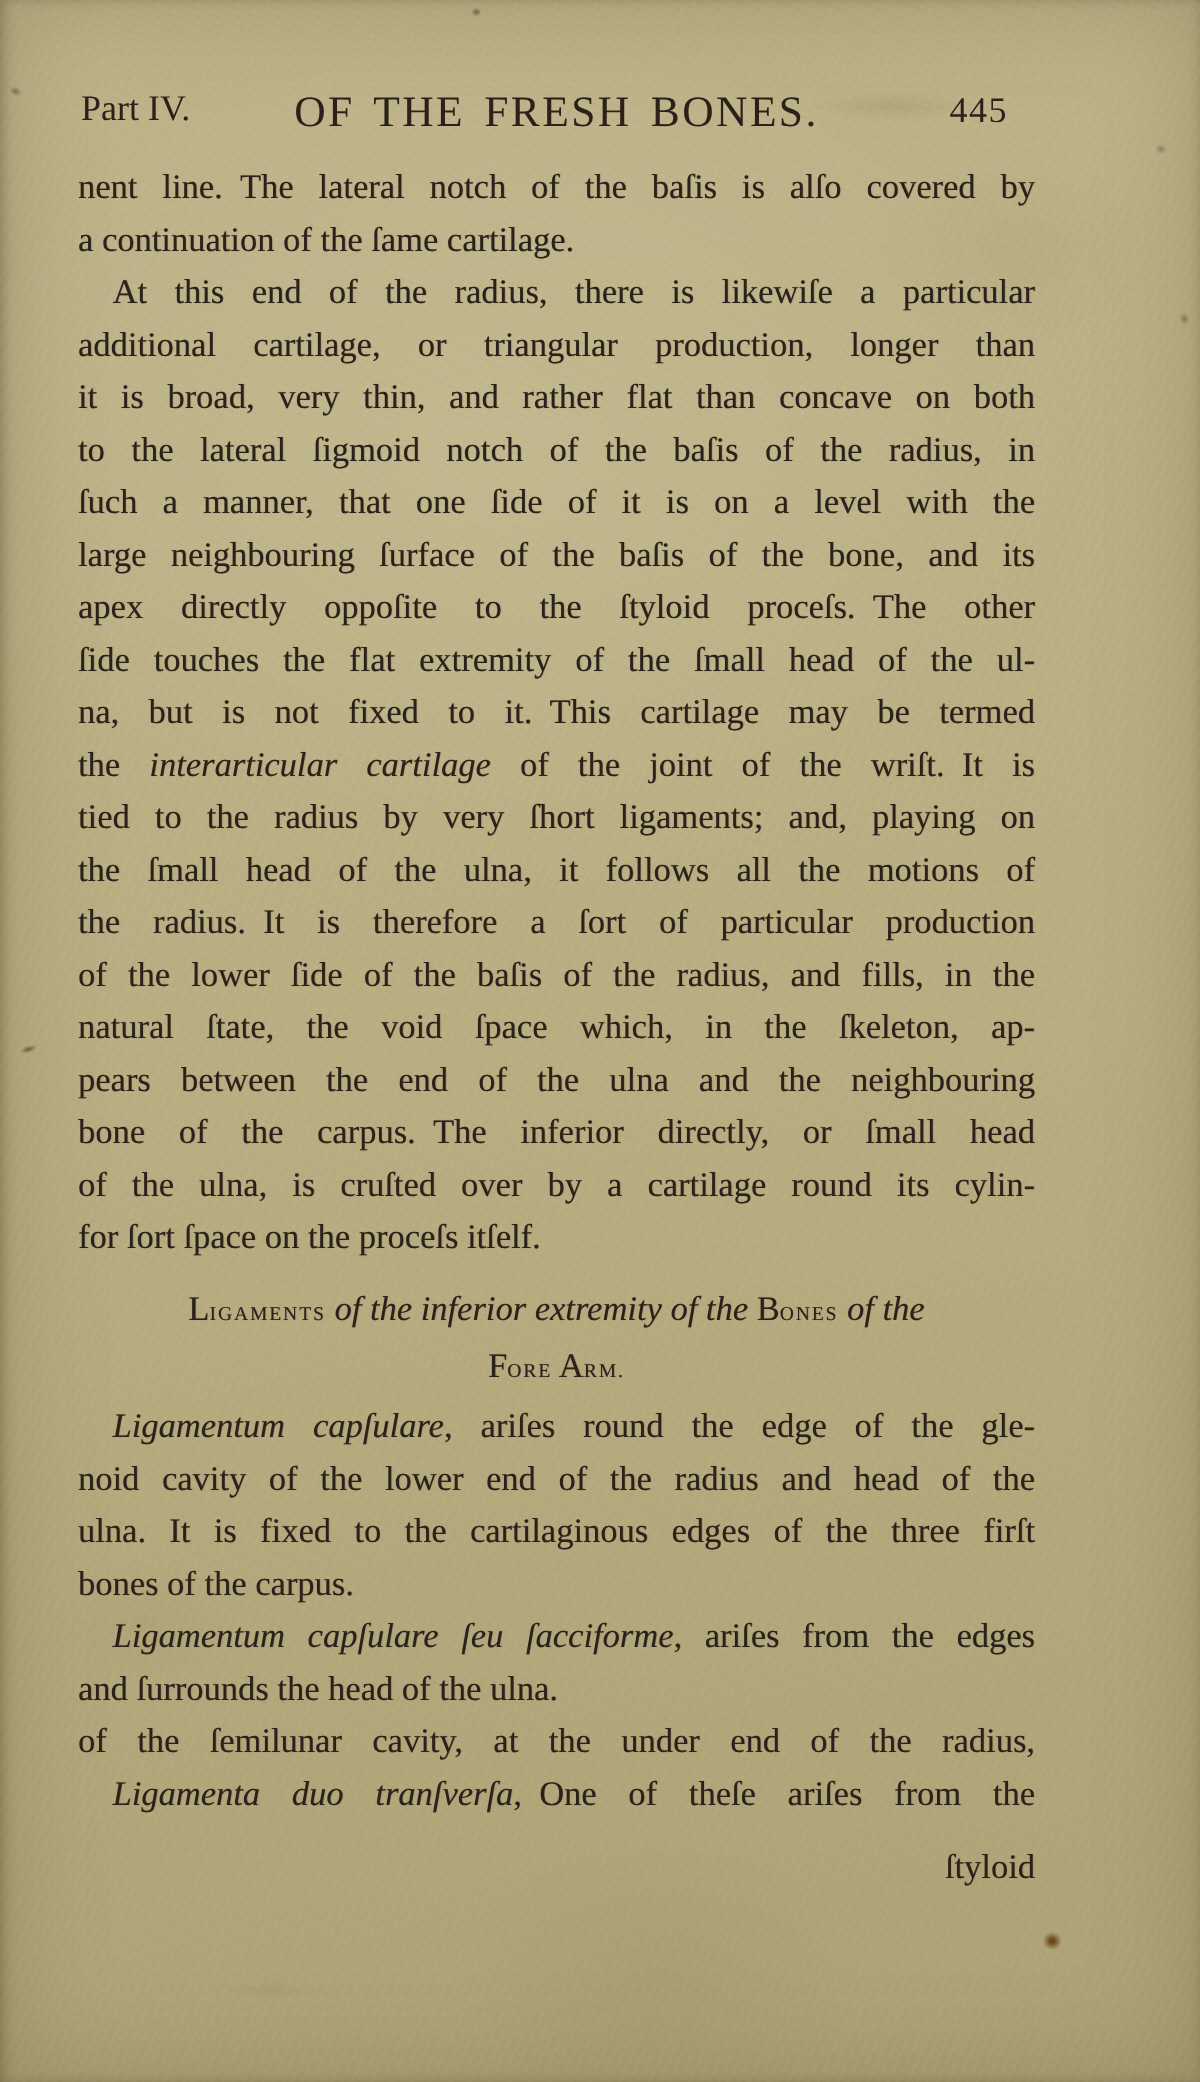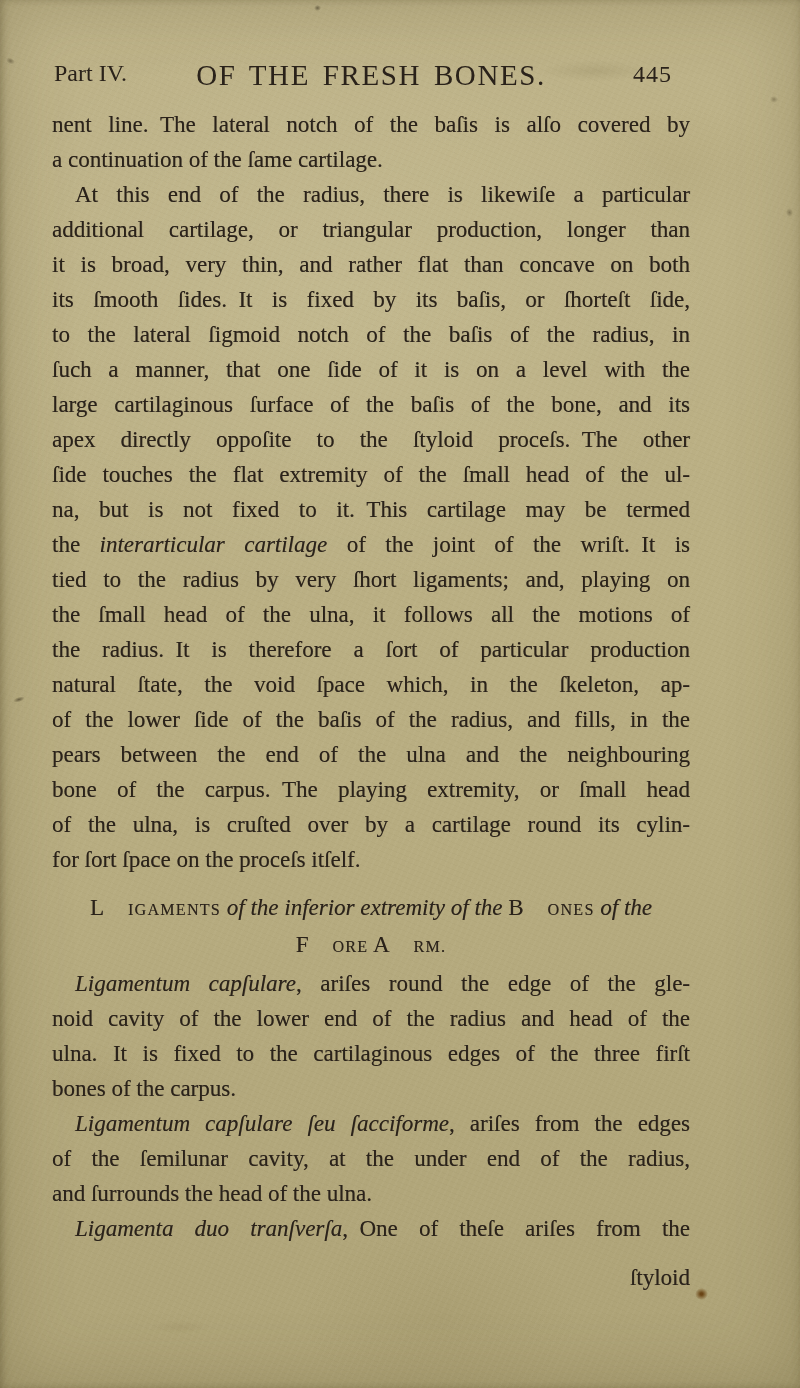--- a/index.html
+++ b/index.html
@@ -37,21 +37,21 @@
     text-shadow:0.3px 0.3px 0.5px rgba(42,34,26,0.45);
   }
   .line.left   { text-align:left;   text-align-last:left; }
   .line.center { text-align:center; text-align-last:center; }
   .line.right  { text-align:center;  text-align-last:right;margin-top:14px; }
   .line.indent { text-indent:23px; }
   .line.gap    { margin-top:13px; }
   .line.gap-sm { margin-top:2px; }
   .it { font-style:italic; }
   .sc-lead { font-size:23px; }
-  .sc-rest { font-size:16px; letter-spacing:1.3px;margin-left:24px; }
+  .sc-rest { font-size:13px; letter-spacing:1.3px; }
   .ghost {
     position:absolute; pointer-events:none; border-radius:50%;
   }
   .g1 { left:540px; top:60px; width:110px; height:22px; border-radius:10px;
         background:radial-gradient(closest-side, rgba(90,78,42,0.12), rgba(0,0,0,0)); }
   .g2 { left:695px; top:1288px; width:13px; height:12px;
         background:radial-gradient(closest-side, #6a4516 20%, rgba(106,69,22,0.55) 55%, rgba(0,0,0,0)); }
   .g3 { left:314px; top:5px;  width:7px;  height:6px;
         background:radial-gradient(closest-side, rgba(50,42,26,0.55), rgba(0,0,0,0)); }
   .g4 { left:13px;  top:697px; width:12px; height:5px; transform:rotate(-18deg);
@@ -75,46 +75,45 @@
     <span class="header-title">OF THE FRESH BONES.</span>
     <span class="page-number">445</span>
   </div>
 
   <div class="text-block">
       <div class="line justify"><span>nent line. The lateral notch of the baſis is alſo covered by</span></div>
       <div class="line left"><span>a continuation of the ſame cartilage.</span></div>
       <div class="line justify indent"><span>At this end of the radius, there is likewiſe a particular</span></div>
       <div class="line justify"><span>additional cartilage, or triangular production, longer than</span></div>
       <div class="line justify"><span>it is broad, very thin, and rather flat than concave on both</span></div>
-      <div class="line justify"><span>its ſmooth ſides. It is fixed by its baſis, or ſhorteſt ſide,</span></div>
       <div class="line justify"><span>to the lateral ſigmoid notch of the baſis of the radius, in</span></div>
       <div class="line justify"><span>ſuch a manner, that one ſide of it is on a level with the</span></div>
-      <div class="line justify"><span>large cartilaginous ſurface of the baſis of the bone, and its</span></div>
+      <div class="line justify"><span>large neighbouring ſurface of the baſis of the bone, and its</span></div>
       <div class="line justify"><span>apex directly oppoſite to the ſtyloid proceſs. The other</span></div>
       <div class="line justify"><span>ſide touches the flat extremity of the ſmall head of the ul-</span></div>
       <div class="line justify"><span>na, but is not fixed to it. This cartilage may be termed</span></div>
       <div class="line justify"><span>the </span><span class="it">interarticular cartilage</span><span> of the joint of the wriſt. It is</span></div>
       <div class="line justify"><span>tied to the radius by very ſhort ligaments; and, playing on</span></div>
       <div class="line justify"><span>the ſmall head of the ulna, it follows all the motions of</span></div>
       <div class="line justify"><span>the radius. It is therefore a ſort of particular production</span></div>
+      <div class="line justify"><span>of the lower ſide of the baſis of the radius, and fills, in the</span></div>
       <div class="line justify"><span>natural ſtate, the void ſpace which, in the ſkeleton, ap-</span></div>
-      <div class="line justify"><span>of the lower ſide of the baſis of the radius, and fills, in the</span></div>
       <div class="line justify"><span>pears between the end of the ulna and the neighbouring</span></div>
-      <div class="line justify"><span>bone of the carpus. The playing extremity, or ſmall head</span></div>
+      <div class="line justify"><span>bone of the carpus. The inferior directly, or ſmall head</span></div>
       <div class="line justify"><span>of the ulna, is cruſted over by a cartilage round its cylin-</span></div>
       <div class="line left"><span>for ſort ſpace on the proceſs itſelf.</span></div>
       <div class="line center gap"><span class="sc-lead">L</span><span class="sc-rest">IGAMENTS</span><span> </span><span class="it">of the inferior extremity of the</span><span> </span><span class="sc-lead">B</span><span class="sc-rest">ONES</span><span> </span><span class="it">of the</span></div>
       <div class="line center"><span class="sc-lead">F</span><span class="sc-rest">ORE</span> <span class="sc-lead">A</span><span class="sc-rest">RM.</span></div>
       <div class="line justify indent gap-sm"><span class="it">Ligamentum capſulare</span><span>, ariſes round the edge of the gle-</span></div>
       <div class="line justify"><span>noid cavity of the lower end of the radius and head of the</span></div>
       <div class="line justify"><span>ulna. It is fixed to the cartilaginous edges of the three firſt</span></div>
       <div class="line left"><span>bones of the carpus.</span></div>
       <div class="line justify indent"><span class="it">Ligamentum capſulare ſeu ſacciforme</span><span>, ariſes from the edges</span></div>
+      <div class="line left"><span>and ſurrounds the head of the ulna.</span></div>
       <div class="line justify"><span>of the ſemilunar cavity, at the under end of the radius,</span></div>
-      <div class="line left"><span>and ſurrounds the head of the ulna.</span></div>
       <div class="line justify indent"><span class="it">Ligamenta duo tranſverſa</span><span>, One of theſe ariſes from the</span></div>
       <div class="line right"><span>ſtyloid</span></div>
     </div>
 
   <div class="ghost g1"></div>
   <div class="ghost g2"></div>
   <div class="ghost g3"></div>
   <div class="ghost g4"></div>
   <div class="ghost g5"></div>
   <div class="ghost g6"></div>

